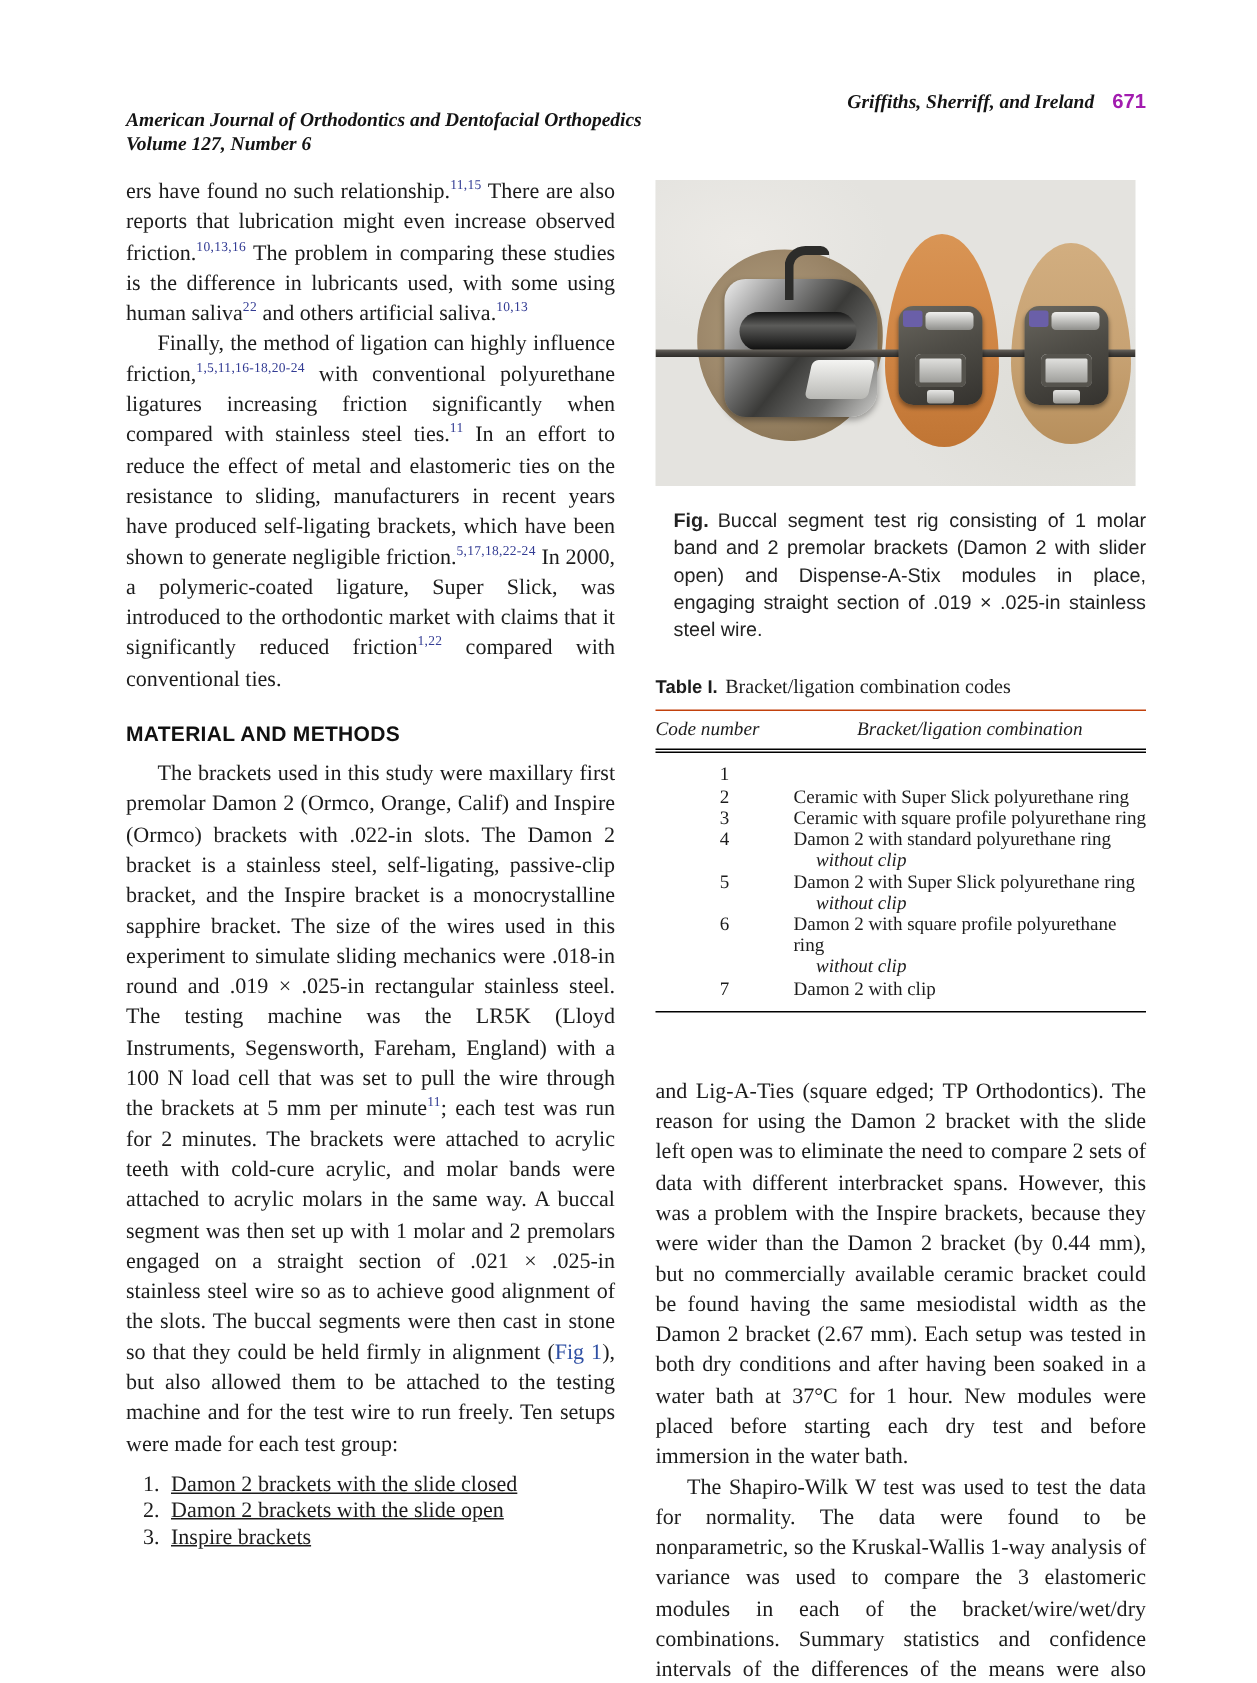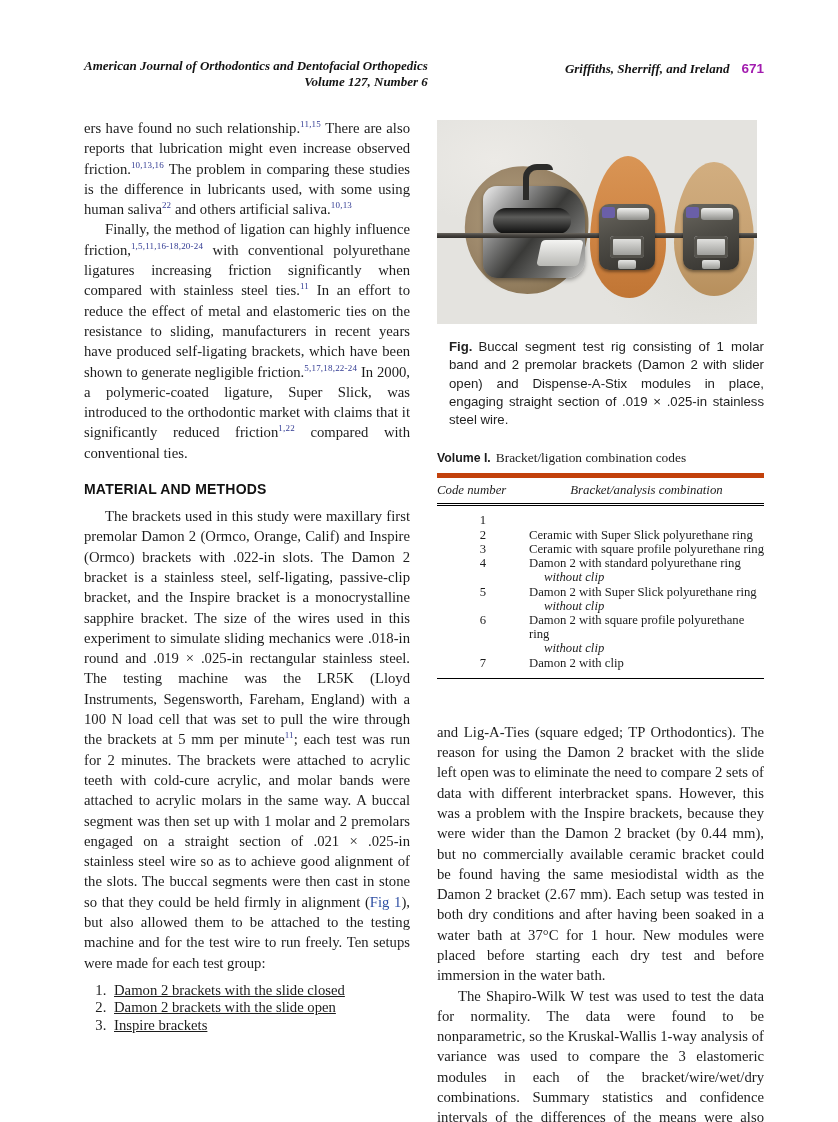--- a/index.html
+++ b/index.html
@@ -4,21 +4,21 @@
 <style>
   html,body{margin:0;padding:0;}
   body{
     width:838px;height:1122px;position:relative;background:#ffffff;
     font-family:"Liberation Serif",serif;color:#1c1c1c;
     -webkit-font-smoothing:antialiased;
   }
   .page{position:absolute;inset:0;}
 
   
-  .runhead-left{position:absolute;left:84px;top:58px;font:italic 700 13px/15.5px "Liberation Serif",serif;color:#141414;text-align:right;}
+  .runhead-left{position:absolute;left:84px;top:72px;font:italic 700 13px/15.5px "Liberation Serif",serif;color:#141414;}
   .runhead-right{position:absolute;right:74px;top:59px;text-align:right;white-space:nowrap;}
   .authors{font:italic 600 13px "Liberation Serif",serif;color:#141414;}
   .pageno{font:700 13.5px "Liberation Sans",sans-serif;margin-left:12px;color:#a21caf;}
 
   
   .col-left{position:absolute;left:84px;top:118px;width:326px;}
   .col-right{position:absolute;left:437px;top:120px;width:327px;}
 
   .body-p{margin:0;font-size:14.7px;line-height:20.3px;text-align:justify;}
   .body-p.indent{text-indent:21px;}
@@ -71,21 +71,21 @@
     background:linear-gradient(180deg,#e6e6e4,#9a9a96);}
 
   
   .caption{margin:14px 0 0 12px;font:13.2px/18.3px "Liberation Sans",sans-serif;text-align:justify;color:#222;}
   .cap-label{font-weight:700;margin-right:6px;}
 
   
   .tablewrap{margin-top:21px;}
   .tbl-title{margin:0 0 7px 0;font:13.4px "Liberation Serif",serif;}
   .tbl-label{font:700 12.3px "Liberation Sans",sans-serif;margin-right:5px;}
-  .tbl{border-top:5px solid #c2410c;}
+  .tbl{border-top:1px solid #c2410c;}
   .tbl-head{display:flex;align-items:baseline;padding:5px 0 5px 0;border-bottom:3px double #000;
     font:italic 12.8px "Liberation Serif",serif;}
   .th-code{width:92px;}
   .th-combo{flex:1;text-align:center;}
   .tbl-body{border-bottom:1.5px solid #000;padding:7px 0 8px 0;}
   .trow{display:flex;font:12.7px/14.2px "Liberation Serif",serif;}
   .cell-code{width:92px;text-align:center;}
   .cell-combo{flex:1;}
   .cell-combo .note{display:block;padding-left:15px;font-style:italic;}
 
@@ -138,25 +138,25 @@
         <div class="ppatch"></div>
         <div class="wing-t"></div>
         <div class="clip"></div>
         <div class="tab"></div>
       </div>
     </div>
 
     <p class="caption"><span class="cap-label">Fig.</span><span>Buccal segment test rig consisting of 1 molar band and 2 premolar brackets (Damon 2 with slider open) and Dispense-A-Stix modules in place, engaging straight section of .019 × .025-in stainless steel wire.</span></p>
 
     <div class="tablewrap">
-      <p class="tbl-title"><span class="tbl-label">Volume I.</span><span>Bracket/ligation combination codes</span></p>
+      <p class="tbl-title"><span class="tbl-label">Table I.</span><span>Bracket/ligation combination codes</span></p>
       <div class="tbl">
         <div class="tbl-head">
           <span class="th-code">Code number</span>
-          <span class="th-combo">Bracket/analysis combination</span>
+          <span class="th-combo">Bracket/ligation combination</span>
         </div>
         <div class="tbl-body">
             <div class="trow">
               <span class="cell-code">1</span>
             </div>
             <div class="trow">
               <span class="cell-code">2</span>
               <span class="cell-combo">Ceramic with Super Slick polyurethane ring</span>
             </div>
             <div class="trow">

